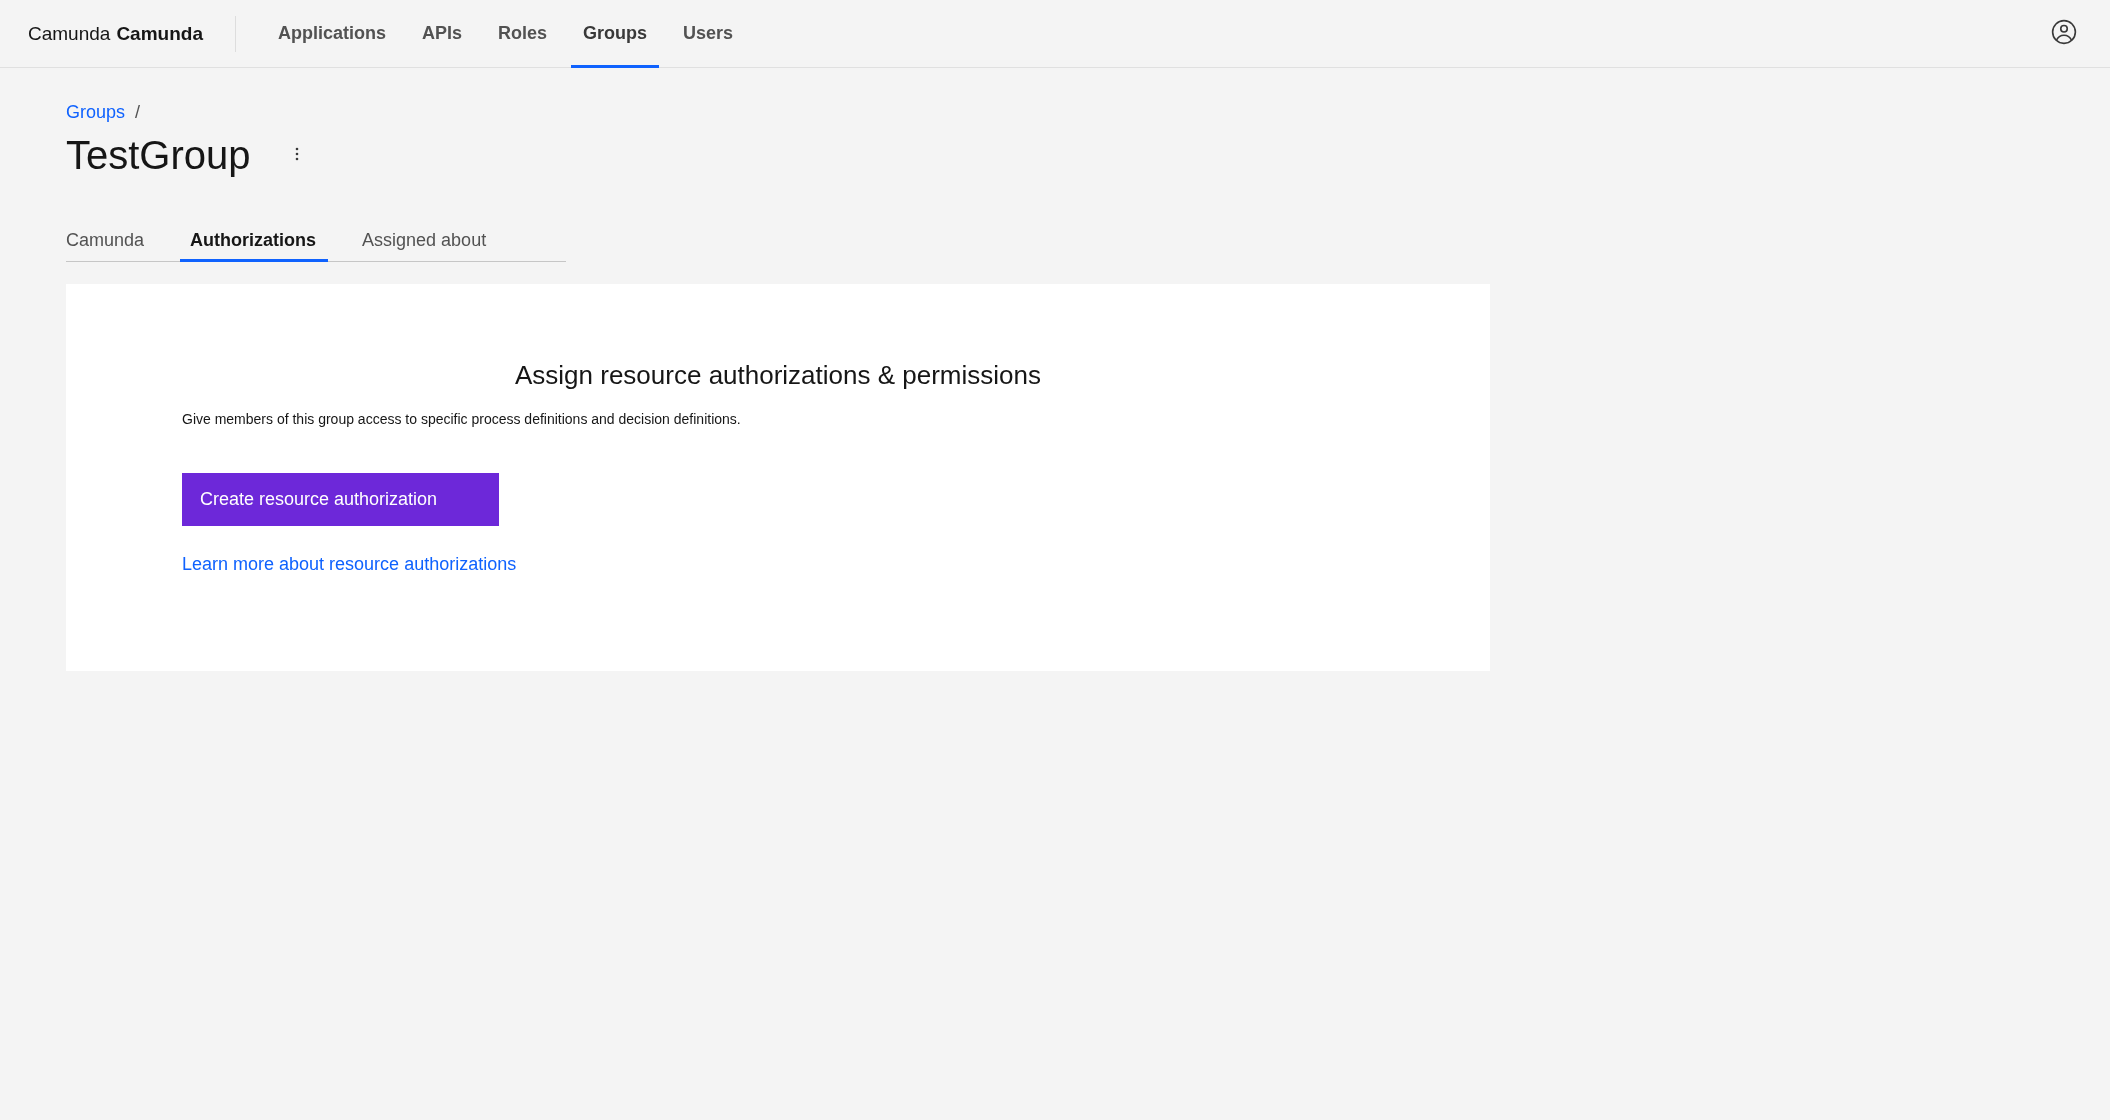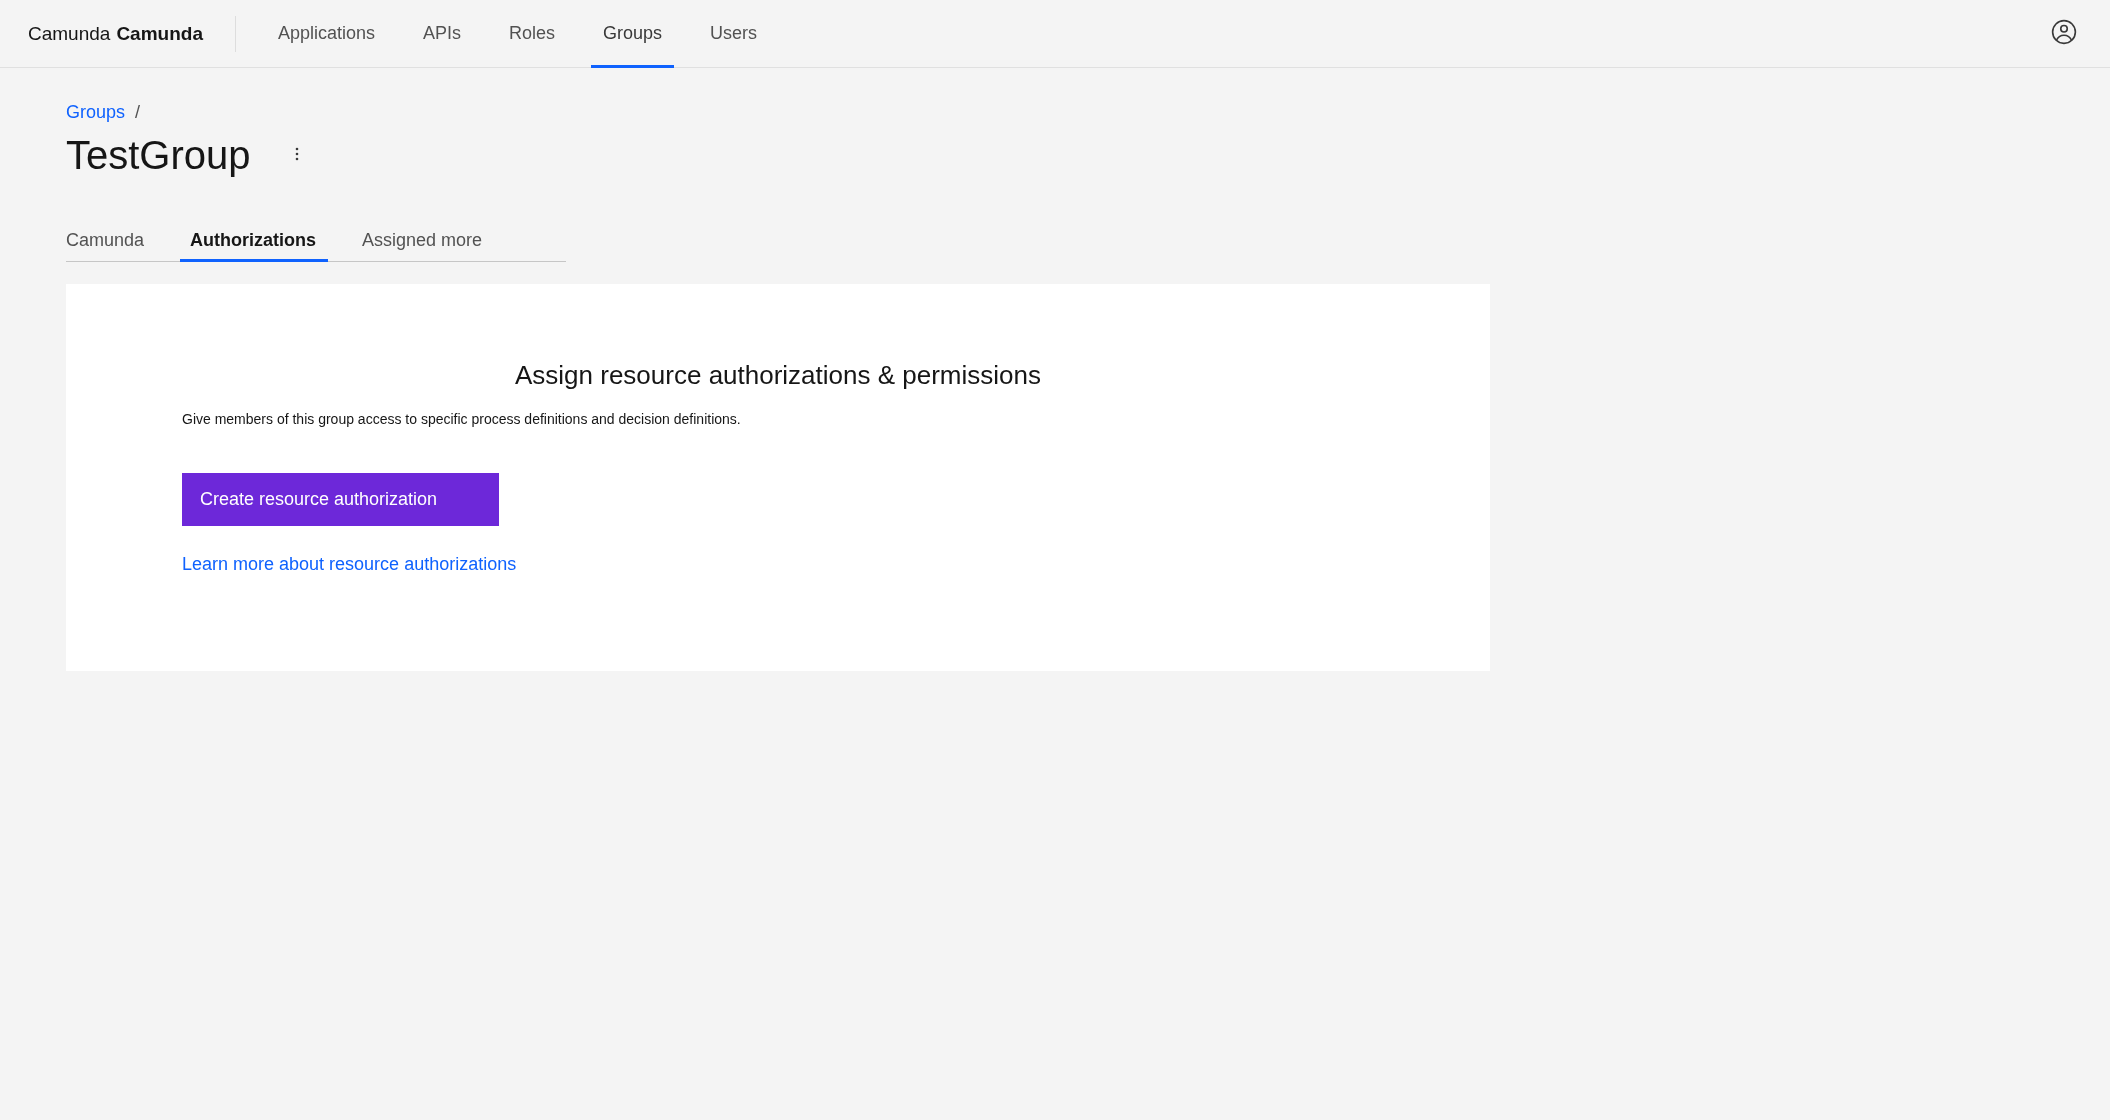--- a/index.html
+++ b/index.html
@@ -33,23 +33,24 @@
     .app-title .brand {
       font-weight: 400;
       margin-right: 6px;
     }
     .app-title .product {
       font-weight: 700;
     }
     .nav {
       display: flex;
       align-items: center;
-      gap: 48px;
+      gap: 36px;
       margin-left: 42px;
       height: 100%;
+      font-weight: bold;
     }
     .nav-item {
       display: flex;
       align-items: center;
       height: 100%;
       font-size: 18px;
       color: #525252;
       cursor: pointer;
       position: relative;
     }
@@ -248,21 +249,21 @@
   </div>
 
   <div class="tabs">
     <div class="tab">
       <span>Camunda</span>
     </div>
     <div class="tab active">
       <span>Authorizations</span>
     </div>
     <div class="tab">
-      <span>Assigned more</span>
+      <span>Assigned about</span>
     </div>
   </div>
 
   <section class="card">
     <h2 class="card-title">Assign resource authorizations &amp; permissions</h2>
     <p class="card-desc">Give members of this group access to specific process definitions and decision definitions.</p>
     <button class="primary-button">Create resource authorization</button>
     <div class="link-row">
       <span class="learn-link">Learn more about resource authorizations</span>
     </div>

